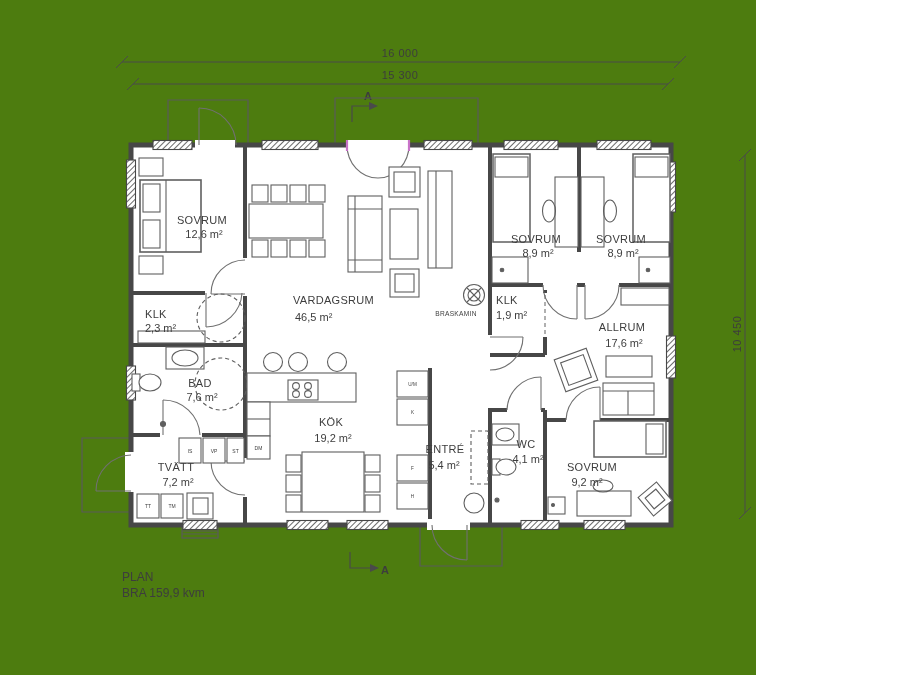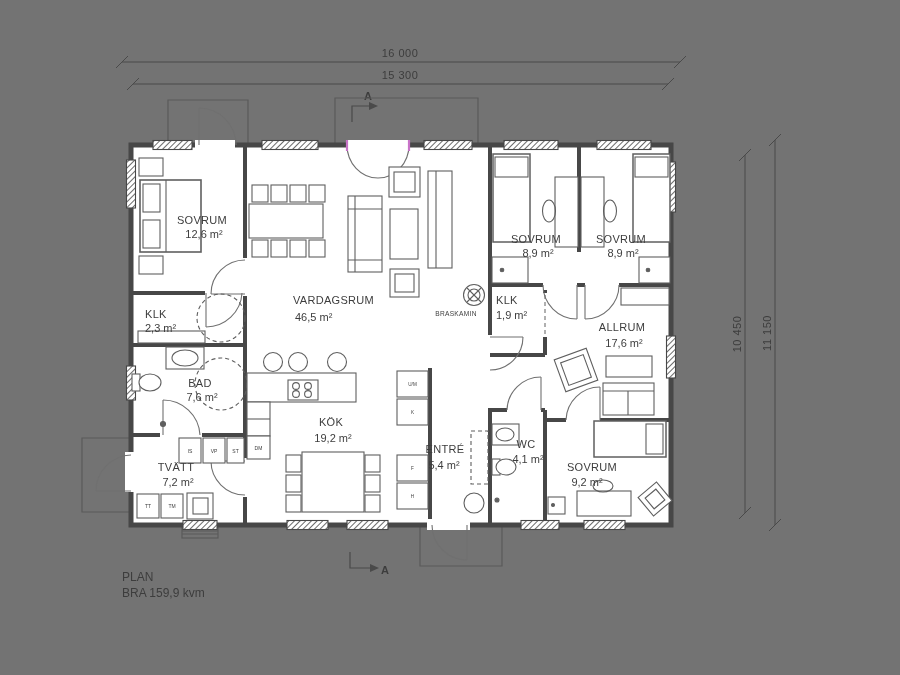--- a/index.html
+++ b/index.html
@@ -1,16 +1,16 @@
 <!DOCTYPE html>
 <html><head>
 <meta charset="utf-8">
 <style>
   html,body{margin:0;padding:0;background:#ffffff;}
-  .page{position:relative;width:900px;height:675px;background:#737373;overflow:hidden;text-decoration:underline;}
+  .page{position:relative;width:756px;height:675px;background:#4d7c0f;overflow:hidden;text-decoration:underline;}
   svg{display:block;}
   svg text{font-family:"Liberation Sans","DejaVu Sans",sans-serif;fill:#3d3d3d;}
   .room-name{font-size:11px;letter-spacing:.3px;}
   .room-area{font-size:11px;}
   .dim-text{font-size:11px;letter-spacing:.5px;}
   .tiny{font-size:5px;}
   .tiny2{font-size:4.6px;}
   .micro{font-size:6.6px;letter-spacing:.3px;}
   .foot{font-size:12px;}
   .sec{font-size:11px;font-weight:bold;}

